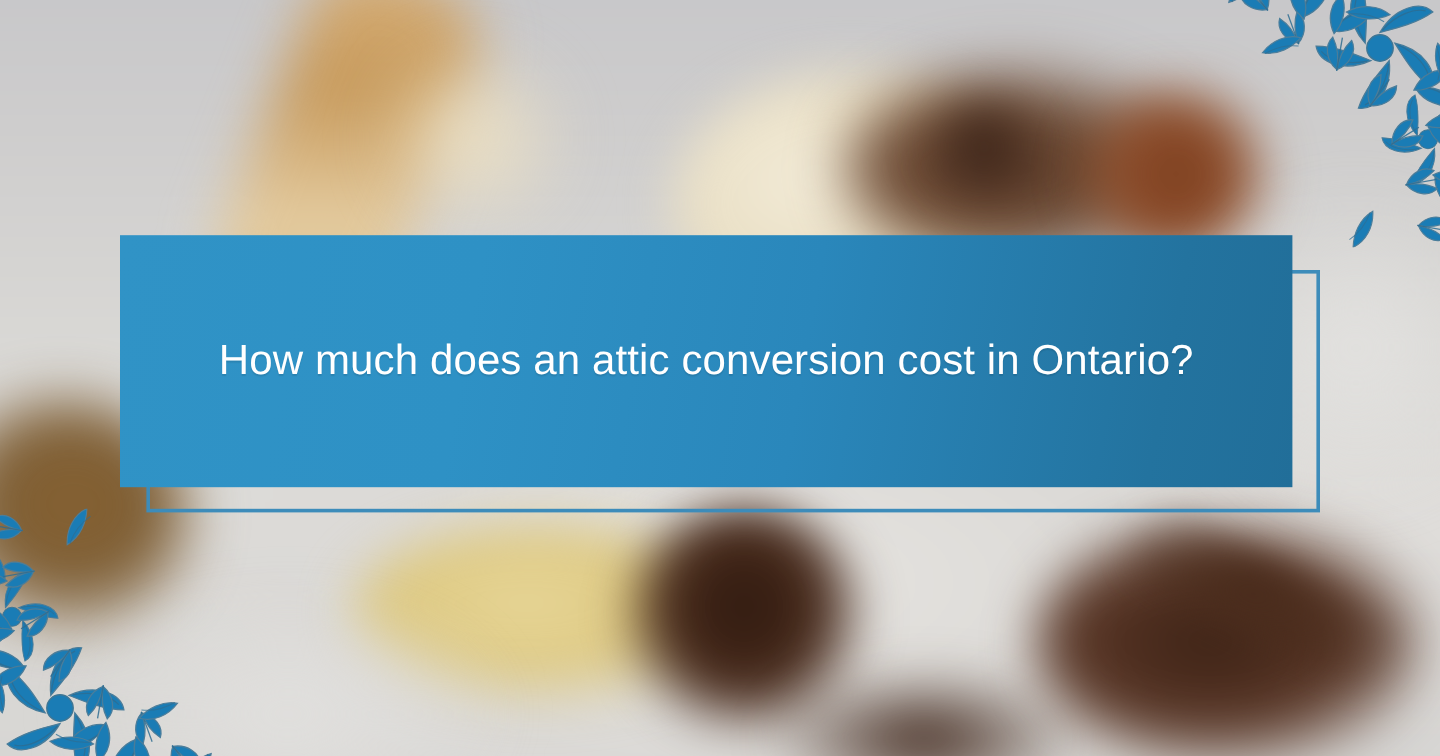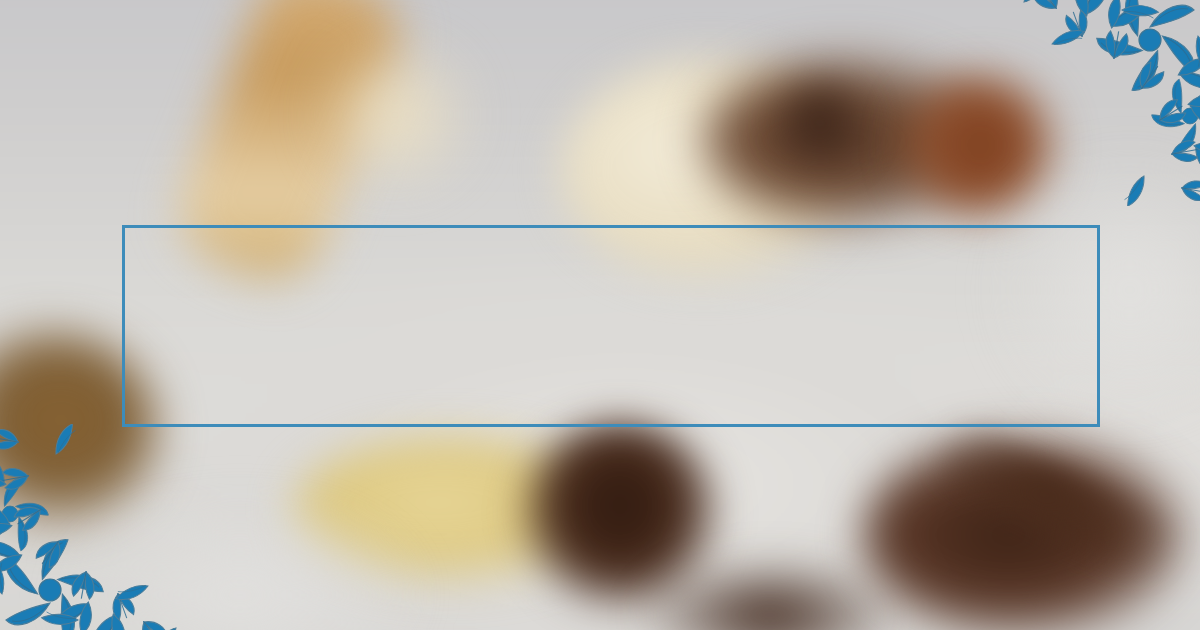--- a/index.html
+++ b/index.html
@@ -308,14 +308,17 @@
           <use href="#petal-unit"></use>
         </g>
       <g transform="translate(150,180) rotate(110) scale(0.85)">
           <use href="#petal-unit"></use>
         </g>
     </g>
   </svg>
 
   <div id="outline-frame"></div>
 
+  <div id="title-card">
+    <div id="title-text">How much does an attic conversion cost in Ontario?</div>
+  </div>
 
 </div>
 
 </body></html>

